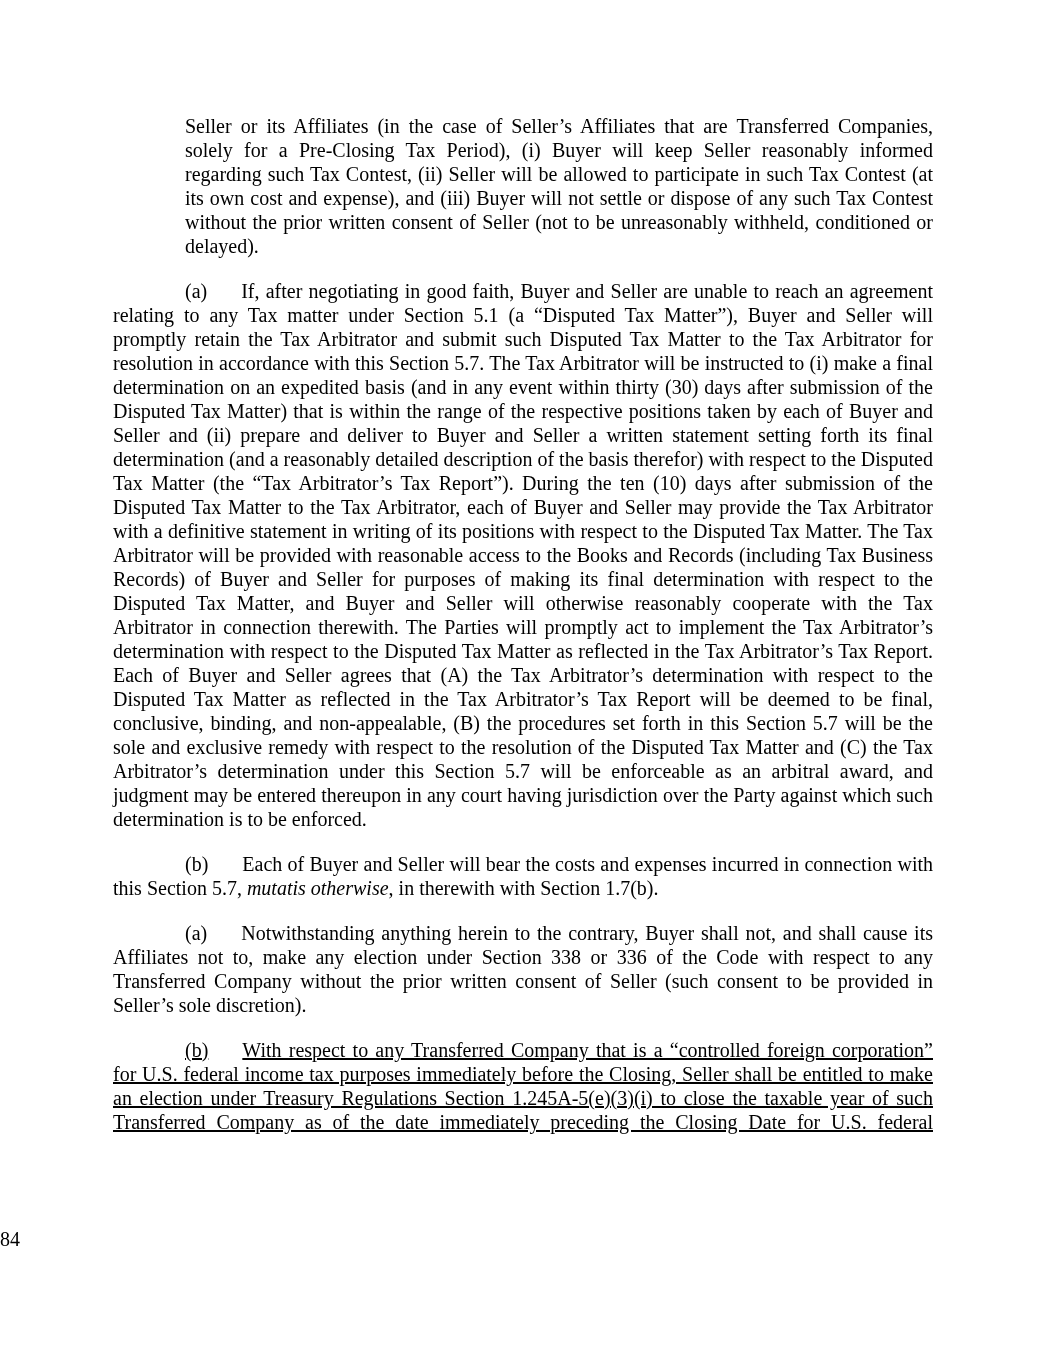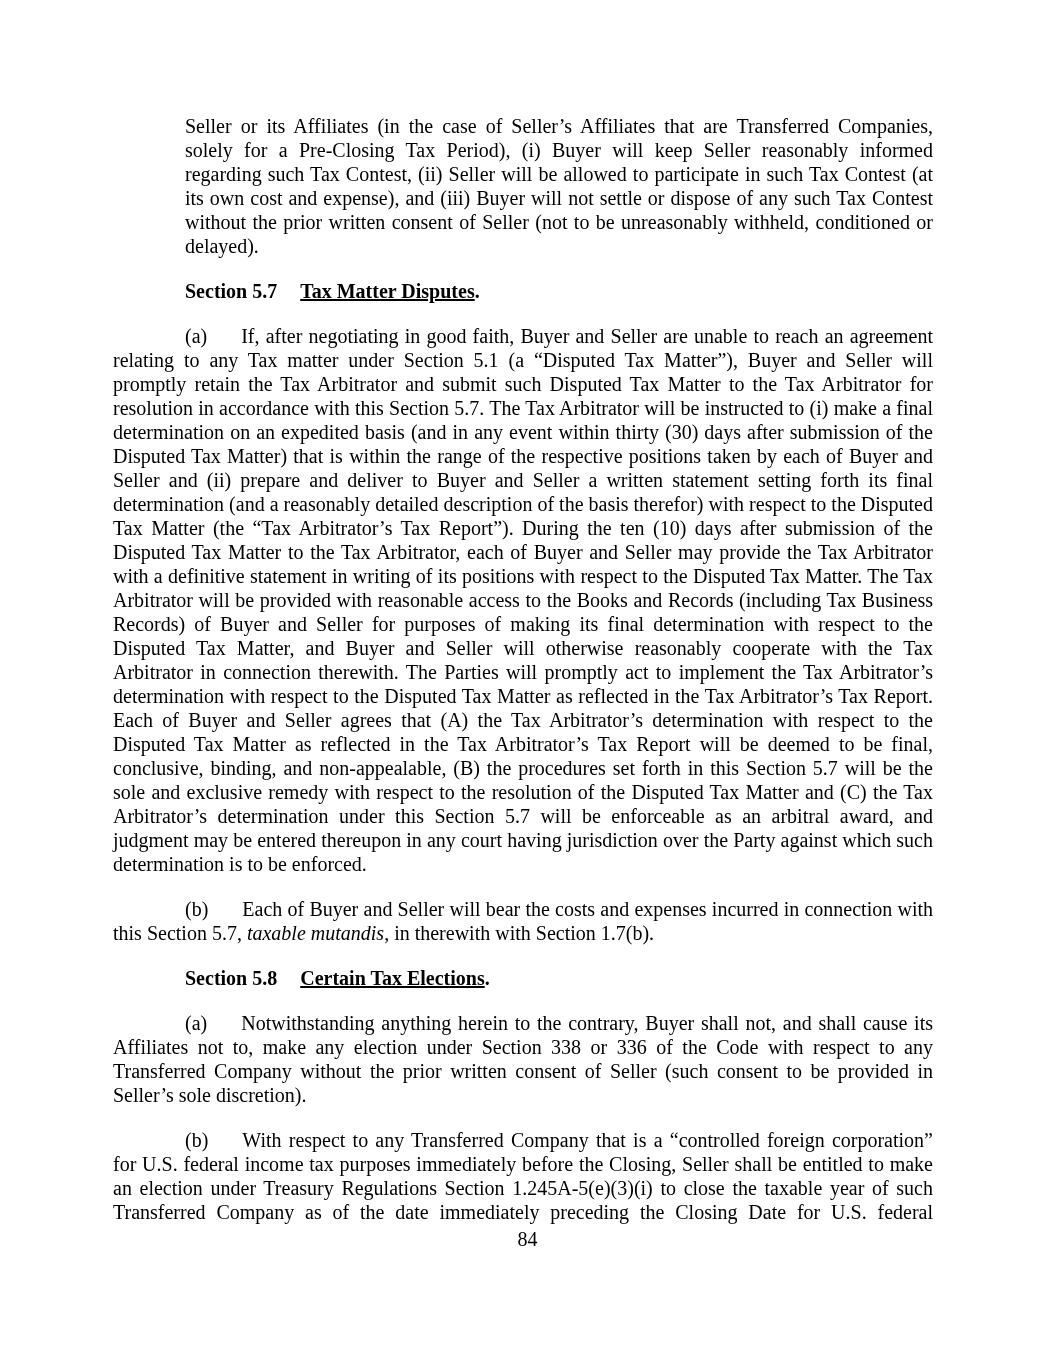--- a/index.html
+++ b/index.html
@@ -39,44 +39,42 @@
   p.para {
     text-indent: 72px;
   }
   p.heading {
     text-indent: 72px;
     font-weight: bold;
     text-align: left;
   }
   p.cont {
     text-align-last: justify;
+    text-decoration: underline;
   }
   .u { }
   .i { font-style: italic; }
   .b { font-weight: bold; }
   .bu { font-weight: bold; text-decoration: underline; }
   .tab { display: inline-block; width: 34px; }
   p.heading .tab { width: 23px; }
   .pagenum {
     position: absolute;
     left: 0;
     top: 1227px;
     width: 1055px;
-    text-align: center;
     font-size: 20px;
     line-height: 24px;
   }
 </style>
 </head>
 <body>
 
 <div class="page">
   <main class="content">
       <p class="blockquote"><span>Seller or its Affiliates (in the case of Seller’s Affiliates that are Transferred Companies, solely for a Pre-Closing Tax Period), (i) Buyer will keep Seller reasonably informed regarding such Tax Contest, (ii) Seller will be allowed to participate in such Tax Contest (at its own cost and expense), and (iii) Buyer will not settle or dispose of any such Tax Contest without the prior written consent of Seller (not to be unreasonably withheld, conditioned or delayed).</span></p>
-      <p class="heading"><span class="b">Section 5.7</span><span class="tab"></span><span class="bu">Tax Matter Disputes</span><span class="b">.</span></p>
       <p class="para"><span>(a)</span><span class="tab"></span><span>If, after negotiating in good faith, Buyer and Seller are unable to reach an agreement relating to any Tax matter under </span><span class="u">Section 5.1</span><span> (a “</span><span class="u">Disputed Tax Matter</span><span>”), Buyer and Seller will promptly retain the Tax Arbitrator and submit such Disputed Tax Matter to the Tax Arbitrator for resolution in accordance with this </span><span class="u">Section 5.7</span><span>. The Tax Arbitrator will be instructed to (i) make a final determination on an expedited basis (and in any event within thirty (30) days after submission of the Disputed Tax Matter) that is within the range of the respective positions taken by each of Buyer and Seller and (ii) prepare and deliver to Buyer and Seller a written statement setting forth its final determination (and a reasonably detailed description of the basis therefor) with respect to the Disputed Tax Matter (the “</span><span class="u">Tax Arbitrator’s Tax Report</span><span>”). During the ten (10) days after submission of the Disputed Tax Matter to the Tax Arbitrator, each of Buyer and Seller may provide the Tax Arbitrator with a definitive statement in writing of its positions with respect to the Disputed Tax Matter. The Tax Arbitrator will be provided with reasonable access to the Books and Records (including Tax Business Records) of Buyer and Seller for purposes of making its final determination with respect to the Disputed Tax Matter, and Buyer and Seller will otherwise reasonably cooperate with the Tax Arbitrator in connection therewith. The Parties will promptly act to implement the Tax Arbitrator’s determination with respect to the Disputed Tax Matter as reflected in the Tax Arbitrator’s Tax Report. Each of Buyer and Seller agrees that (A) the Tax Arbitrator’s determination with respect to the Disputed Tax Matter as reflected in the Tax Arbitrator’s Tax Report will be deemed to be final, conclusive, binding, and non-appealable, (B) the procedures set forth in this </span><span class="u">Section 5.7</span><span> will be the sole and exclusive remedy with respect to the resolution of the Disputed Tax Matter and (C) the Tax Arbitrator’s determination under this </span><span class="u">Section 5.7</span><span> will be enforceable as an arbitral award, and judgment may be entered thereupon in any court having jurisdiction over the Party against which such determination is to be enforced.</span></p>
-      <p class="para"><span>(b)</span><span class="tab"></span><span>Each of Buyer and Seller will bear the costs and expenses incurred in connection with this </span><span class="u">Section 5.7</span><span>, </span><span class="i">taxable mutandis</span><span>, in therewith with </span><span class="u">Section 1.7(b)</span><span>.</span></p>
-      <p class="heading"><span class="b">Section 5.8</span><span class="tab"></span><span class="bu">Certain Tax Elections</span><span class="b">.</span></p>
+      <p class="para"><span>(b)</span><span class="tab"></span><span>Each of Buyer and Seller will bear the costs and expenses incurred in connection with this </span><span class="u">Section 5.7</span><span>, </span><span class="i">mutatis otherwise</span><span>, in therewith with </span><span class="u">Section 1.7(b)</span><span>.</span></p>
       <p class="para"><span>(a)</span><span class="tab"></span><span>Notwithstanding anything herein to the contrary, Buyer shall not, and shall cause its Affiliates not to, make any election under Section 338 or 336 of the Code with respect to any Transferred Company without the prior written consent of Seller (such consent to be provided in Seller’s sole discretion).</span></p>
       <p class="para cont"><span>(b)</span><span class="tab"></span><span>With respect to any Transferred Company that is a “controlled foreign corporation” for U.S. federal income tax purposes immediately before the Closing, Seller shall be entitled to make an election under Treasury Regulations Section 1.245A-5(e)(3)(i) to close the taxable year of such Transferred Company as of the date immediately preceding the Closing Date for U.S. federal</span></p>
     </main>
   <div class="pagenum">84</div>
 </div>
 
 </body></html>

